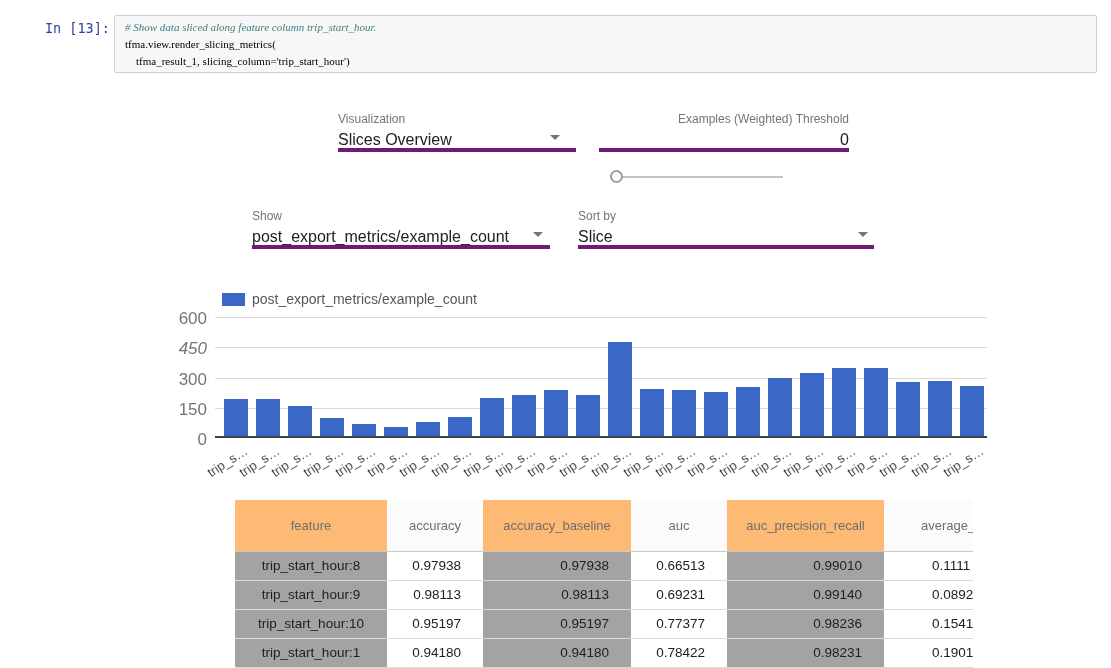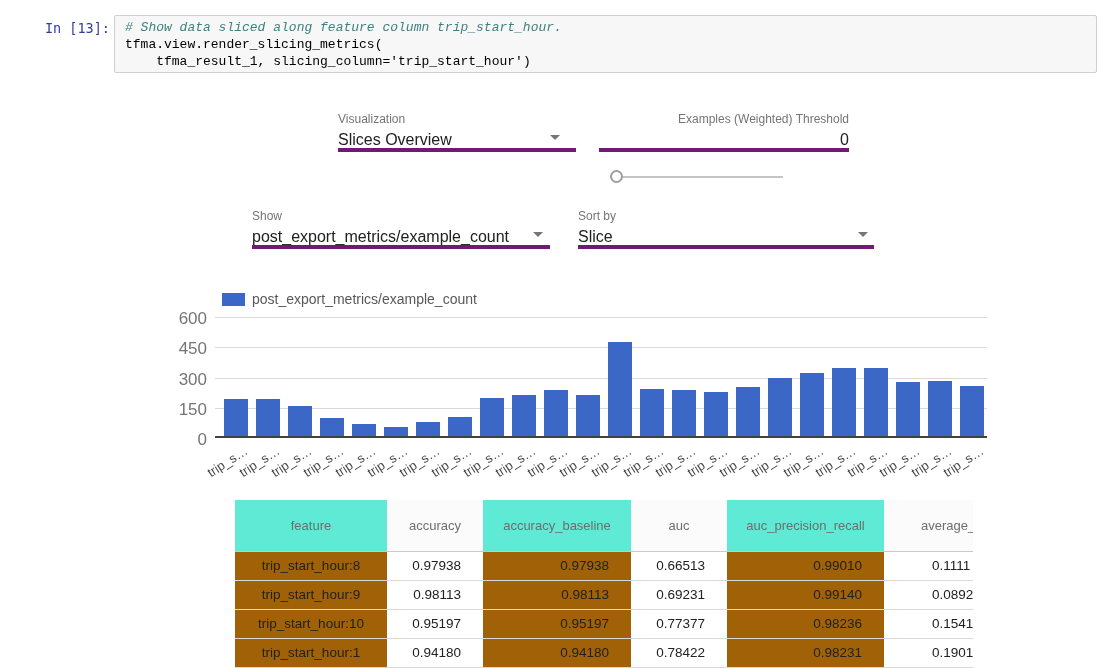--- a/index.html
+++ b/index.html
@@ -12,21 +12,21 @@
   .prompt {
     position:absolute; left:30px; top:20px; width:80px; text-align:right;
     font-family:"DejaVu Sans Mono", monospace; font-size:13.5px; color:#303F9F;
   }
   .code-box {
     position:absolute; left:114px; top:15px; width:983px; height:58px;
     background:#f7f7f7; border:1px solid #cfcfcf; border-radius:2px;
     padding:3px 10px; overflow:hidden;
   }
   .code-line {
-    font-family:Liberation Mono, monospace; font-size:13px; line-height:17px;
+    font-family:Liberation Serif, serif; font-size:11px; line-height:17px;
     white-space:pre; color:#000;
   }
   .tok-comment { color:#408080; font-style:italic; }
   .tok-string  { color:#000000; }
   .tok-code    { color:#000; }
   
   .field { position:absolute; }
   .field .flabel { font-size:12px; color:#757575; height:14px; margin-bottom:5px; }
   .field .fvalue {
     position:relative; font-size:16px; color:#212121; height:21px;
@@ -61,23 +61,23 @@
     transform:rotate(-33deg); transform-origin:100% 0;
   }
   
   .tbl-wrap { position:absolute; left:235px; top:500px; width:738px; height:168px; overflow:hidden; }
   table.metrics { border-collapse:collapse; table-layout:fixed; width:769px; }
   table.metrics th {
     height:51px; font-size:13px; font-weight:normal; color:#6e6e6e;
     text-align:center; border-bottom:1px solid #c9c9c9;
   }
   table.metrics td { height:29px; font-size:13.5px; color:#212121; border-bottom:1px solid #d9d9d9; }
-  th.colstripe { background:#5eead4; }
+  th.colstripe { background:#fdba74; }
   th.colplain  { background:#fbfbfb; }
-  td.colstripe { background:#a16207; }
+  td.colstripe { background:#a3a3a3; }
   td.colplain  { background:#ffffff; }
   .c-feature { text-align:center; }
   .c-num { text-align:right; padding-right:22px; }
   .c-last { text-align:left; padding-left:48px; }
   th.c-last { padding-left:25px; }
 </style>
 </head>
 <body>
 
 <div id="page">
@@ -125,21 +125,21 @@
     </div>
   </div>
 
   <div class="legend">
     <div class="swatch" id="legend-swatch" style="background: rgb(59, 104, 199);"></div>
     <div class="ltext">post_export_metrics/example_count</div>
   </div>
 
   <div id="yticks">
       <div class="ytick" style="top: 309px;">600</div>
-      <div class="ytick" style="top: 339.25px;">450</div>
+      <div class="ytick" style="top: 339.25px; font-style: italic;">450</div>
       <div class="ytick" style="top: 369.5px;">300</div>
       <div class="ytick" style="top: 399.75px;">150</div>
       <div class="ytick" style="top: 430px;">0</div>
     </div>
 
   <div class="plot">
     <div id="gridlines">
         <div class="gridline" style="top: 0px;"></div>
         <div class="gridline" style="top: 30px;"></div>
         <div class="gridline" style="top: 61px;"></div>

